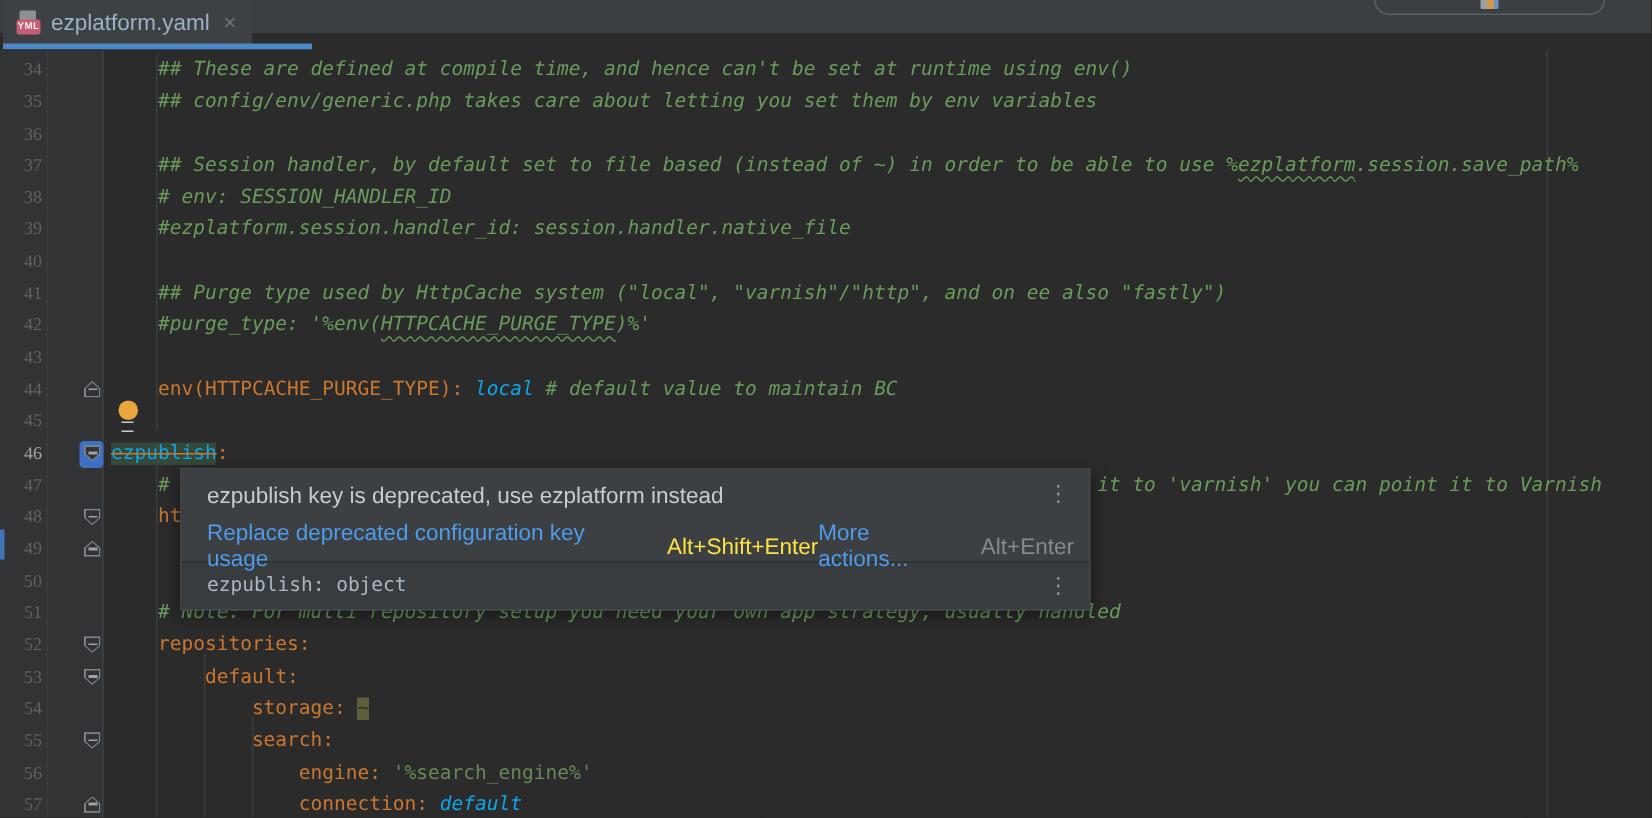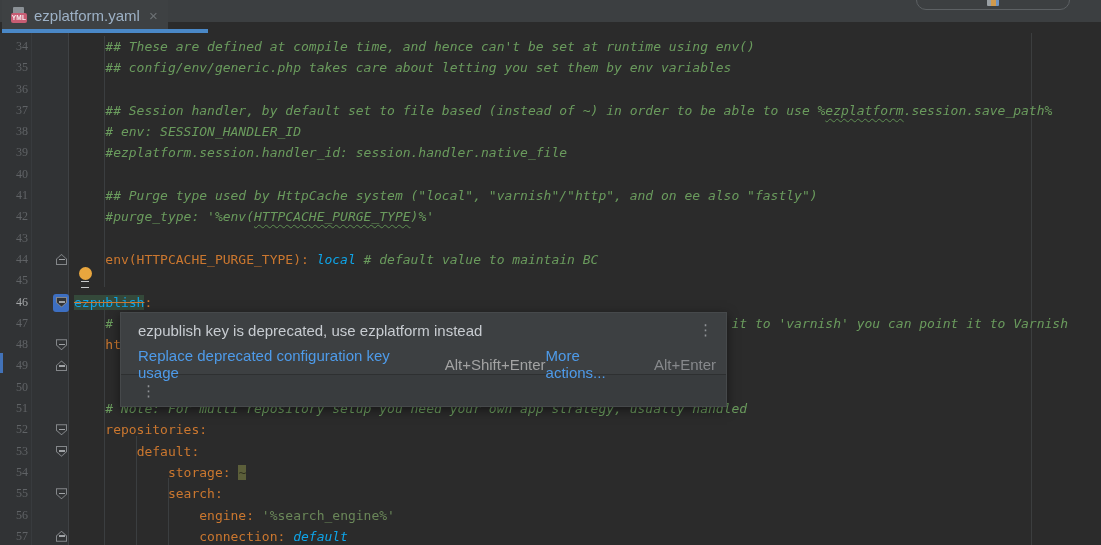--- a/index.html
+++ b/index.html
@@ -65,21 +65,21 @@
 
   
   .popup{position:absolute;left:120px;top:312px;width:607px;height:95px;z-index:10;
          box-shadow:0 3px 10px rgba(0,0,0,.5);border:1px solid #46494b;box-sizing:border-box;}
   .popup-top{height:61px;background:#3d4042;padding:9px 10px 0 17px;box-sizing:border-box;}
   .popup-title-row{display:flex;align-items:flex-start;}
   .popup-title{color:#c8ccd1;font-size:15px;flex:1;}
   .kebab{color:#909396;font-size:15px;line-height:15px;padding:0 3px;cursor:pointer;}
   .popup-actions{display:flex;align-items:center;margin-top:8px;font-size:15px;}
   .popup-link{color:#4e9bea;cursor:pointer;}
-  .popup-shortcut{color:#a3a3a3;margin-left:13px;}
+  .popup-shortcut{color:#fde047;margin-left:13px;}
   .popup-more{color:#4e9bea;cursor:pointer;}
   .popup-shortcut2{color:#87898c;margin-left:11px;}
   .popup-bottom{height:32px;background:#393c3e;border-top:1px solid #2e3031;display:flex;align-items:center;
                 padding:0 10px 0 17px;box-sizing:border-box;}
   .popup-detail{color:#a9b7c6;font-family:"DejaVu Sans Mono",monospace;font-size:13px;flex:1;}
 </style>
 </head>
 <body>
 
 <div class="app">
@@ -303,17 +303,18 @@
         <span class="kebab">⋮</span>
       </div>
       <div class="popup-actions">
         <span class="popup-link">Replace deprecated configuration key usage</span>
         <span class="popup-shortcut">Alt+Shift+Enter</span>
         <span class="popup-more">More actions...</span>
         <span class="popup-shortcut2">Alt+Enter</span>
       </div>
     </div>
     <div class="popup-bottom">
+      <span class="popup-detail">ezpublish: object</span>
       <span class="kebab">⋮</span>
     </div>
   </div>
 
 </div>
 
 </body></html>

